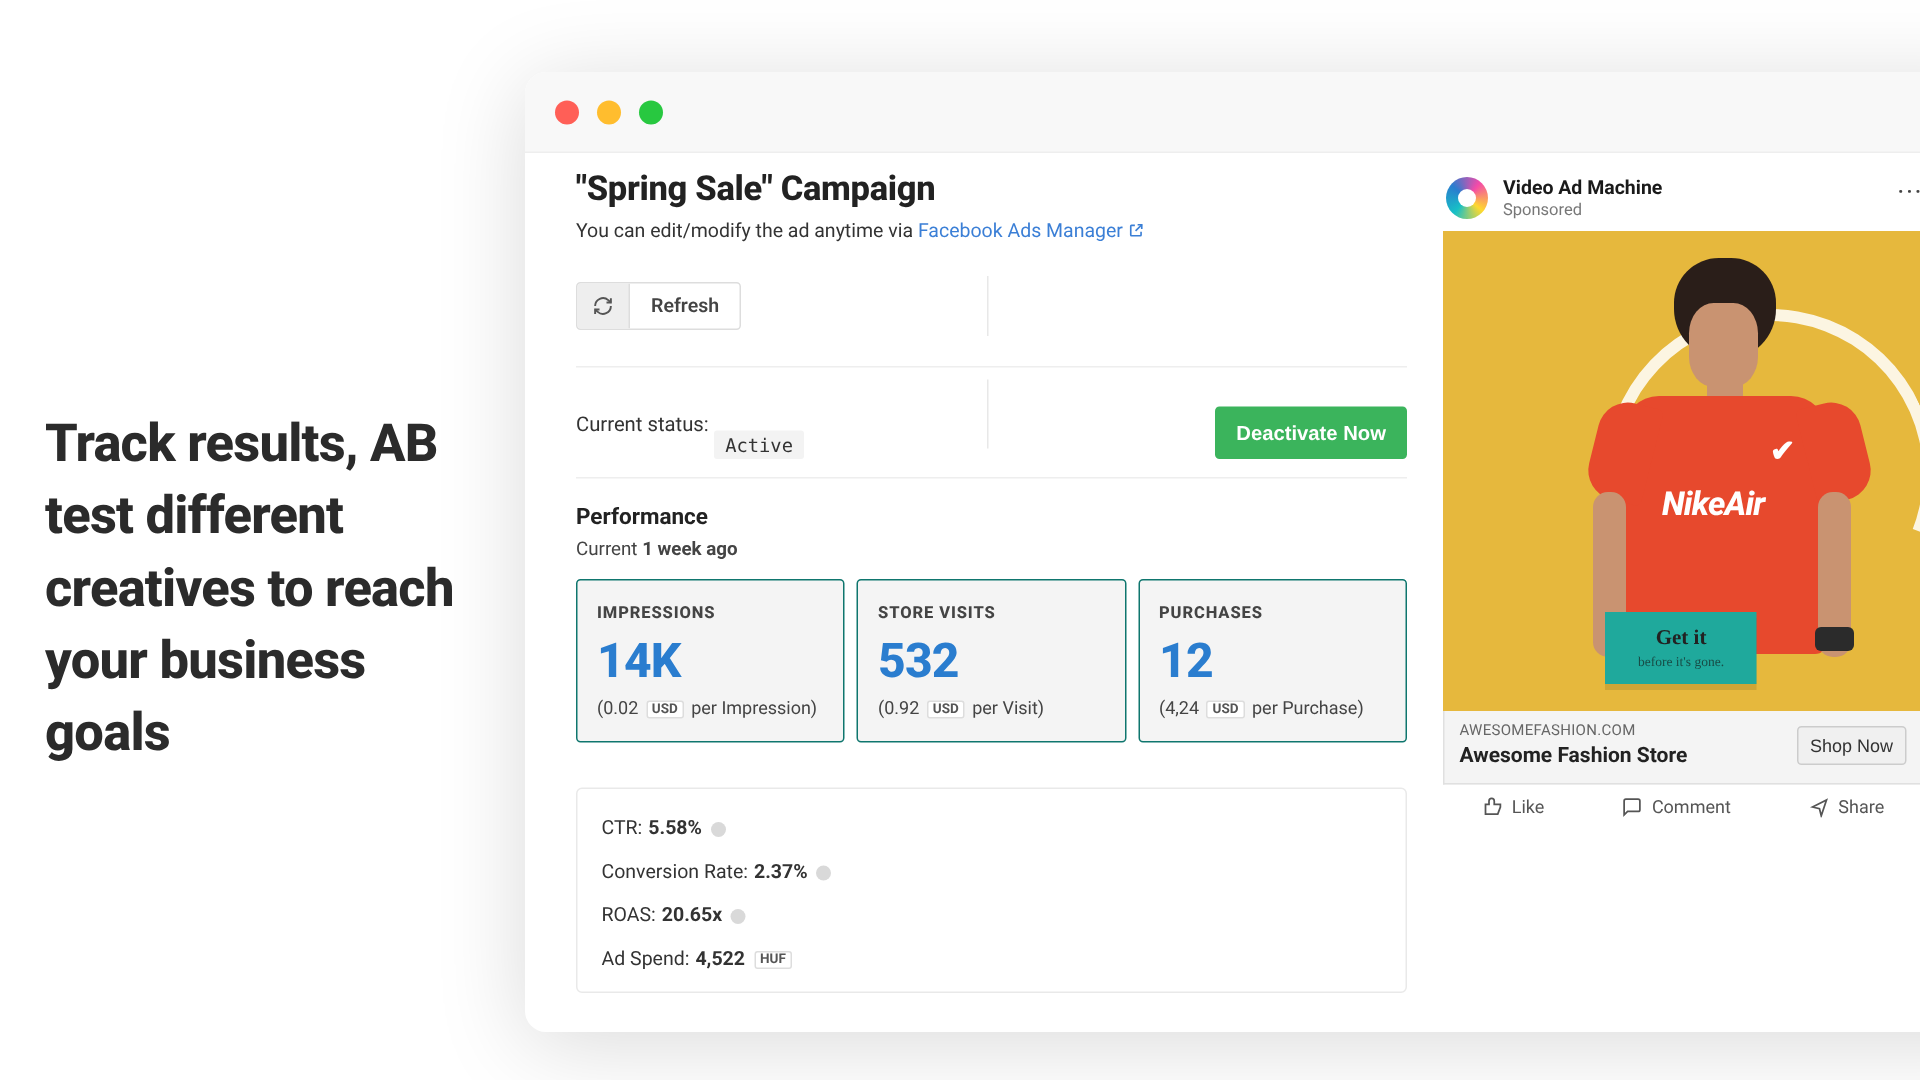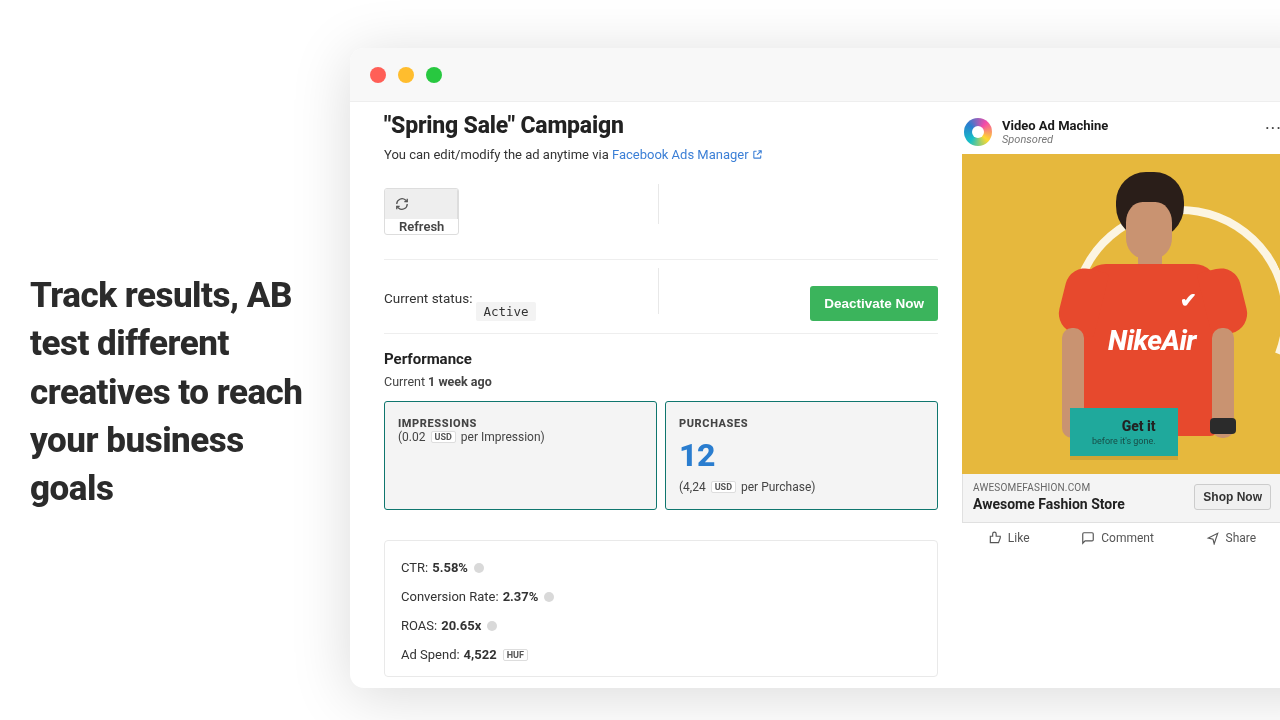--- a/index.html
+++ b/index.html
@@ -72,28 +72,28 @@
   }
   .toolbar-row {
     display: flex;
     align-items: center;
     padding: 8px 0 14px 0;
     border-bottom: none;
     position: relative;
   }
   .refresh-btn {
     display: inline-flex;
+    align-items: center;
     background: #fff;
     border: 1px solid #ddd;
     border-radius: 3px;
     overflow: hidden;
     font-size: 13px;
     color: #444;
     cursor: pointer;
-    flex-direction: column;
   }
   .refresh-btn .icon-box {
     background: #eee;
     padding: 8px 10px;
     display: flex;
     align-items: center;
     border-right: 1px solid #ddd;
   }
   .refresh-btn .lbl { padding: 0 14px; font-weight: 600; }
   .vdiv1 {
@@ -232,21 +232,21 @@
     border-radius: 50%;
     background: conic-gradient(from 40deg, #f44aa9, #ffd92e, #17c0c6, #2a7dcf, #f44aa9);
     position: relative;
   }
   .avatar::after{
     content:"";
     position:absolute; inset:8px;
     background:#fff; border-radius:50%;
   }
   .ad-name { font-size: 13px; font-weight: 700; color: #1a1a1a; }
-  .ad-spons { font-size: 11px; color: #777; font-style: italic; }
+  .ad-spons { font-size: 11px; color: #777; }
   .ad-dots { position: absolute; right: 0; top: 6px; font-size: 18px; color: #444; letter-spacing: 1px; cursor: pointer; }
   .creative {
     height: 320px;
     background: #e6b83d;
     position: relative;
     overflow: hidden;
   }
   .swirl {
     position: absolute; top: 52px; right: -8px;
     width: 220px; height: 220px; border-radius: 50%;
@@ -301,49 +301,50 @@
     width: 22px; height: 110px;
     background:#c99371; border-radius: 10px;
   }
   .watch {
     position:absolute; top:246px; right:32px;
     width:26px; height:16px; background:#2b2b2b; border-radius:4px;
   }
   .shirt-text {
     position: absolute; top: 152px; left: 40px;
     color: #fff; font-weight: 800; font-style: italic;
-    font-size: 28px; letter-spacing: -0.5px;
+    font-size: 22px; letter-spacing: -0.5px;
   }
   .swoosh {
     position:absolute; top: 116px; left: 112px;
     color:#fff; font-size: 20px; font-weight:700;
   }
   .getit {
     position: absolute; bottom: 18px; left: 108px;
     background: #1fa99c; color: #222;
     padding: 10px 22px;
-    text-align: right;
+    text-align: center;
     box-shadow: 0 4px 0 rgba(0,0,0,0.1);
+    font-family: Liberation Serif, serif;
   }
   .getit .g1 { font-weight: 800; font-size: 14px; }
   .getit .g2 { font-size: 9px; color:#184d47; margin-top:2px; }
   .ad-meta {
     border: 1px solid #e0e0e0; border-top: none;
     padding: 8px 10px 10px 10px;
     display: flex; align-items: center;
     justify-content: space-between;
     background: #f4f4f4;
   }
   .ad-meta-left { }
   .ad-domain { font-size: 10px; letter-spacing: 0.2px; color: #666; text-transform: uppercase; }
   .ad-title { font-size: 14px; font-weight: 700; color: #222; margin-top: 3px; }
   .shop-btn {
     background: #f0f0f0; border: 1px solid #ccc;
     border-radius: 3px; padding: 5px 8px;
-    font-size: 12px; font-weight: 700; color:#333;
+    font-size: 12px; font-weight: 400; color:#333;
     cursor: pointer;
   }
   .ad-actions {
     display: flex; justify-content: space-around;
     padding: 8px 0 14px 0;
     font-size: 12px; color: #555;
   }
   .ad-action { display: flex; align-items: center; gap: 6px; cursor: pointer; justify-content: center; }
   .ad-action svg { width: 14px; height: 14px; }
   .extlink-icon { display:inline-block; vertical-align:-1px; width:11px; height:11px; }
@@ -403,24 +404,34 @@
       </div>
 
       <div class="perf-title">Performance</div>
       <div class="started">
         <span>Current </span><strong>1 week ago</strong>
       </div>
 
       <div class="cards">
         <div class="card">
           <div class="card-label">IMPRESSIONS</div>
+          <div class="card-value">14K</div>
           <div class="card-sub">
             (<span>0.02</span>
             <span class="cur-badge">USD</span>
             <span>per Impression</span>)
+          </div>
+        </div>
+        <div class="card">
+          <div class="card-label">STORE VISITS</div>
+          <div class="card-value">532</div>
+          <div class="card-sub">
+            (<span>0.92</span>
+            <span class="cur-badge">USD</span>
+            <span>per Visit</span>)
           </div>
         </div>
         <div class="card">
           <div class="card-label">PURCHASES</div>
           <div class="card-value">12</div>
           <div class="card-sub">
             (<span>4,24</span>
             <span class="cur-badge">USD</span>
             <span>per Purchase</span>)
           </div>

